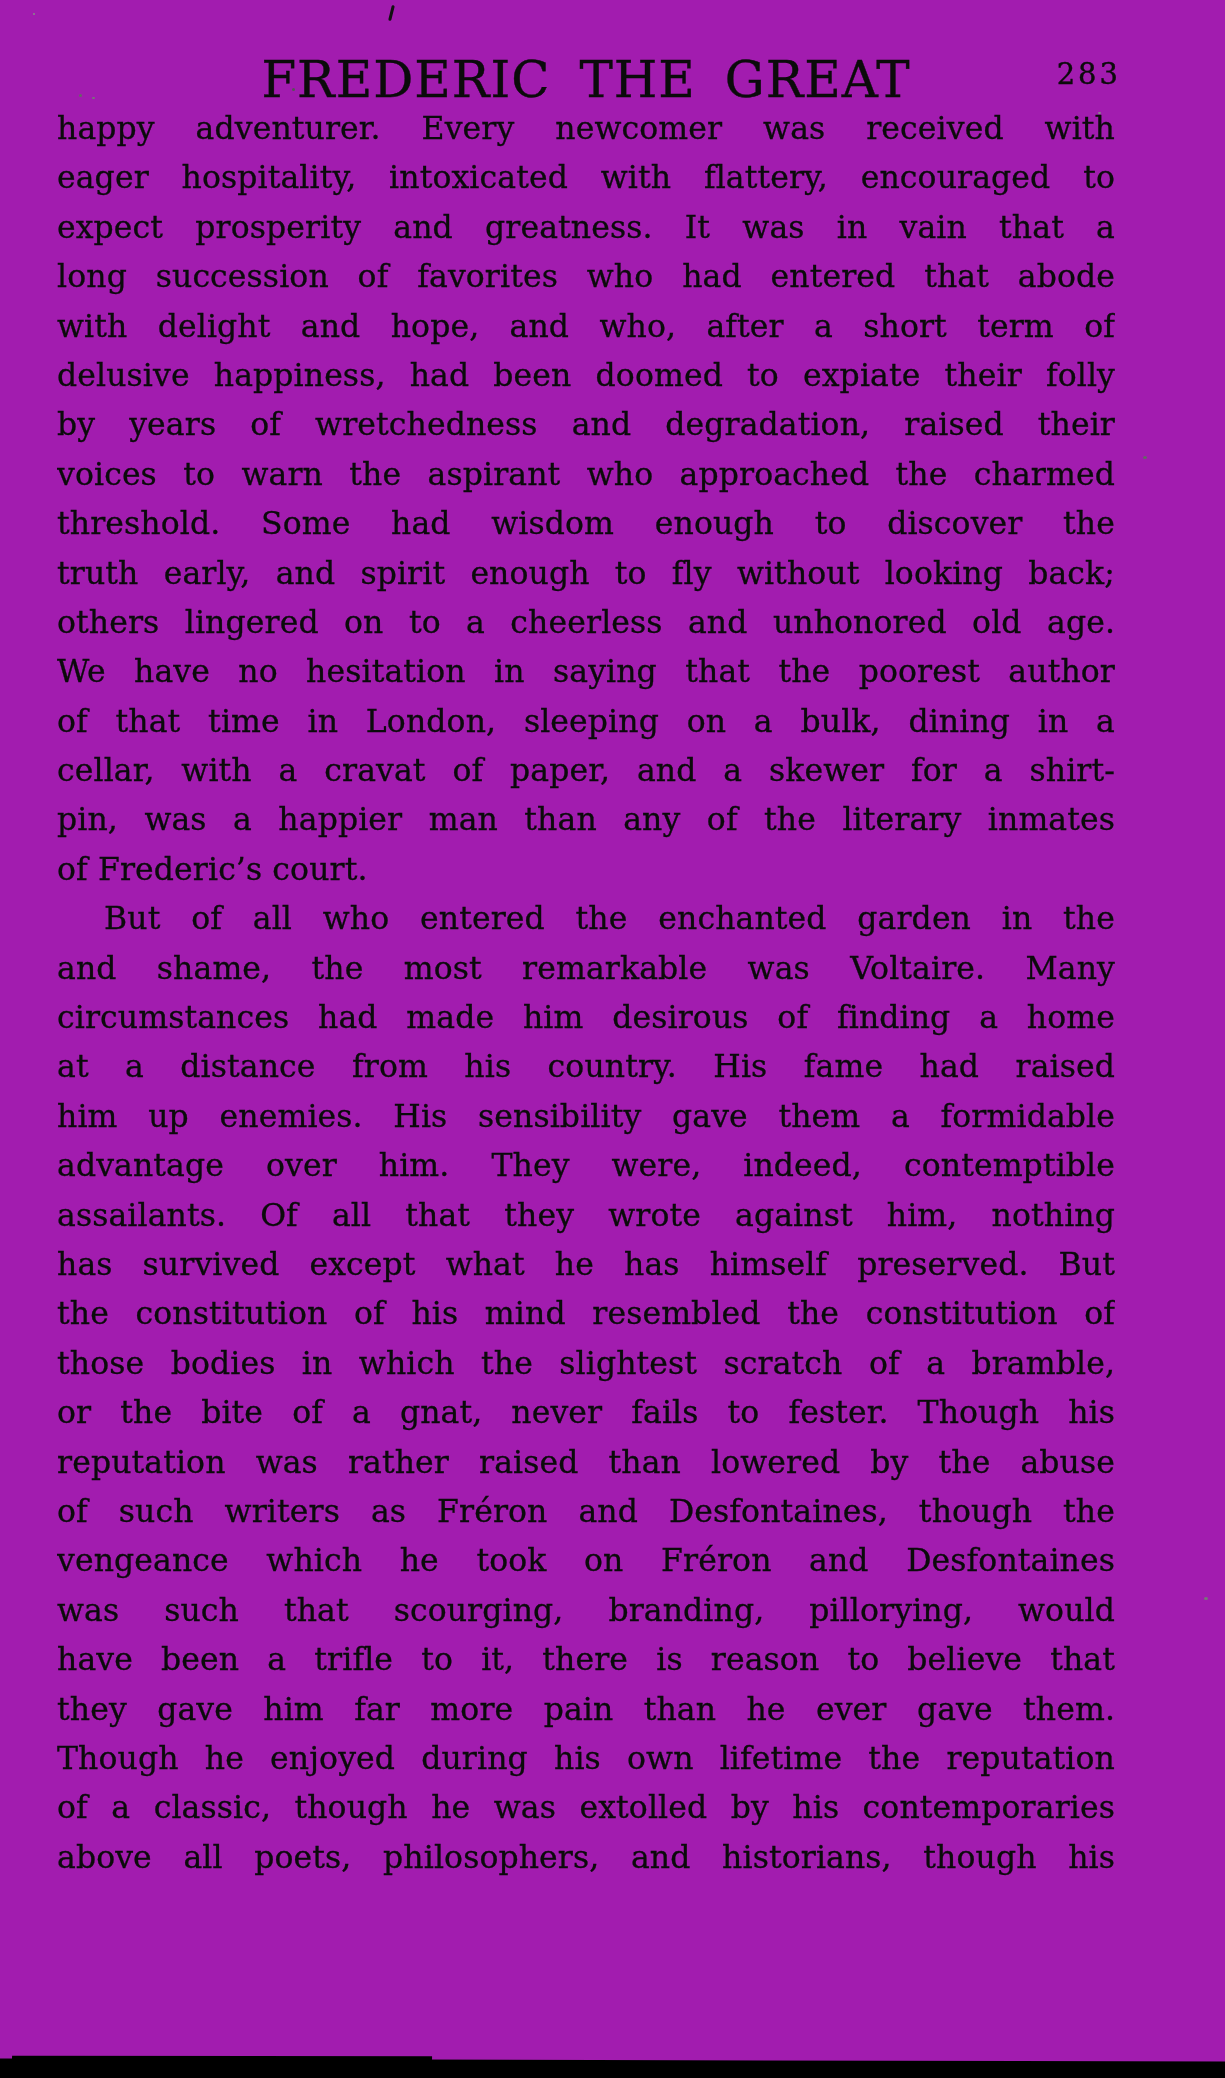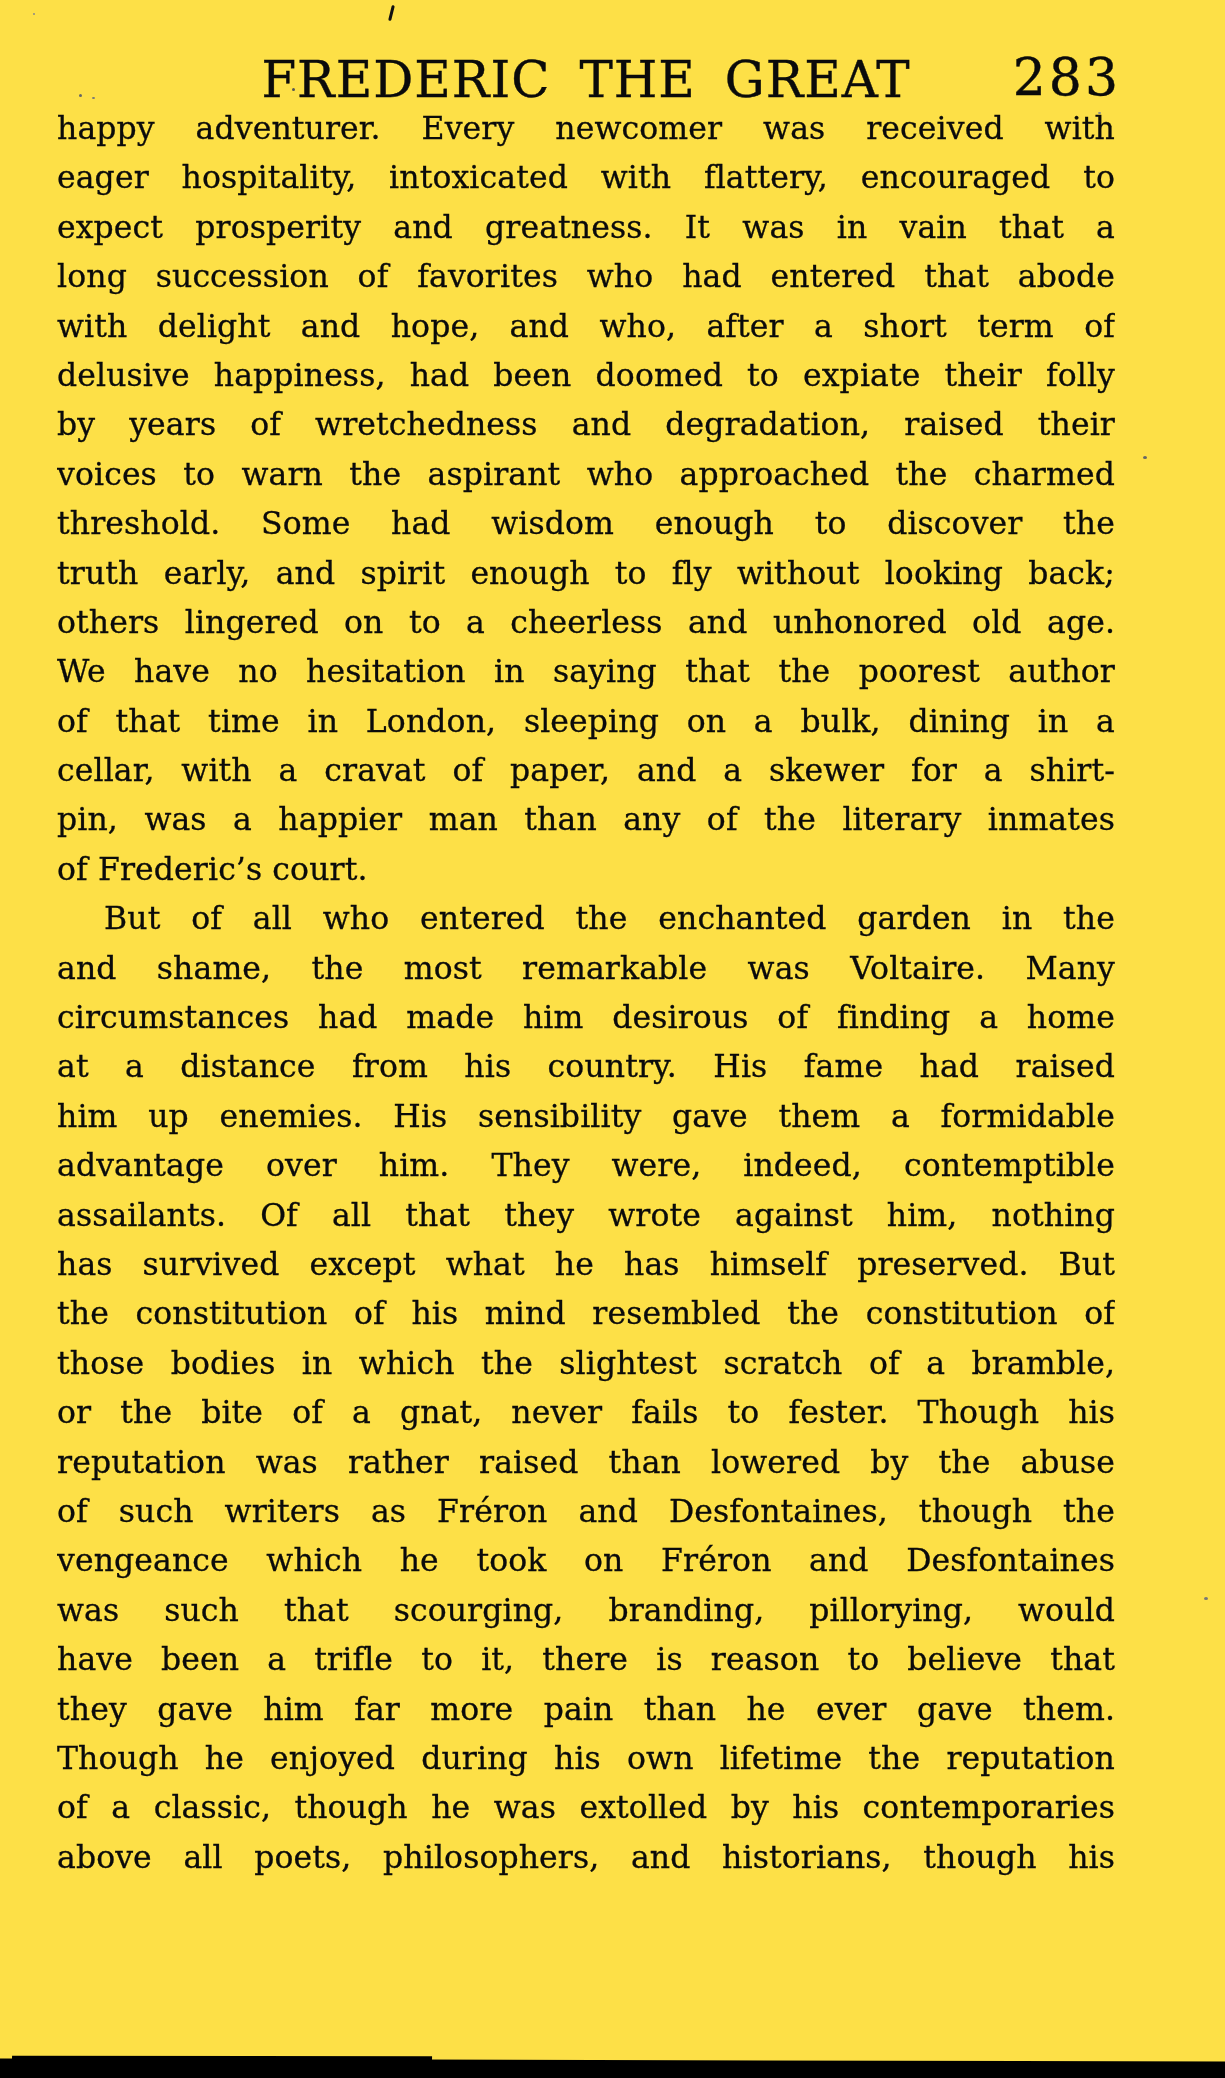--- a/index.html
+++ b/index.html
@@ -4,21 +4,21 @@
 <style>
   html, body {
     margin: 0;
     padding: 0;
     background: #ffffff;
   }
   .page {
     position: relative;
     width: 1225px;
     height: 2078px;
-    background: #fde047;
+    background: #a21caf;
     overflow: hidden;
     font-family: "DejaVu Serif", "Liberation Serif", serif;
     color: #0b0b0b;
   }
   
   .header {
     position: absolute;
     left: 57px;
     top: 0;
     width: 1058px;
@@ -33,22 +33,22 @@
     font-size: 50px;
     line-height: 1;
     letter-spacing: 1px;
     word-spacing: 12px;
     white-space: nowrap;
     -webkit-text-stroke: 0.4px #0b0b0b;
   }
   .page-number {
     position: absolute;
     right: -6px;
-    top: 51px;
-    font-size: 52px;
+    top: 60px;
+    font-size: 29px;
     line-height: 1;
     letter-spacing: 3px;
     font-feature-settings: "onum" 1;
     -webkit-text-stroke: 0.4px #0b0b0b;
   }
   
   .body-text {
     position: absolute;
     left: 57px;
     top: 104px;

